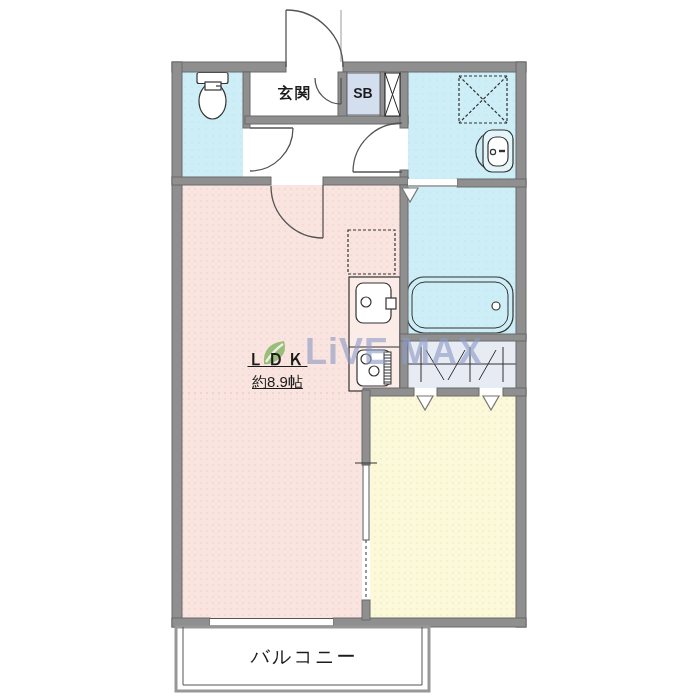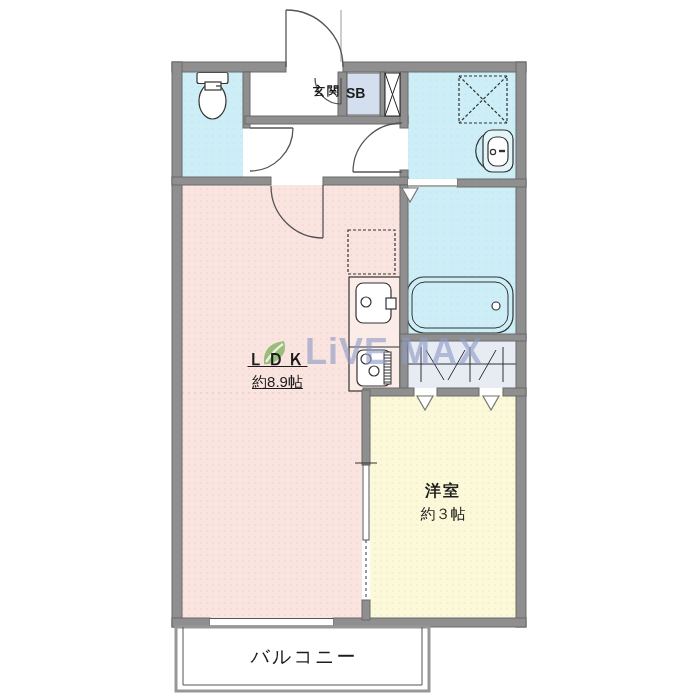--- a/index.html
+++ b/index.html
@@ -1,22 +1,22 @@
 <!DOCTYPE html>
 <html><head>
 <meta charset="utf-8">
 <style>
   html,body{margin:0;padding:0;background:#ffffff;}
   #stage{position:relative;width:700px;height:700px;background:#ffffff;overflow:hidden;
          font-family:"Liberation Sans","DejaVu Sans",sans-serif;}
   #plan-svg{position:absolute;left:0;top:0;}
   .lbl{position:absolute;color:#1c1c1c;text-align:center;line-height:1.25;
        font-family:"Liberation Sans","DejaVu Sans",sans-serif;}
-  .lbl-genkan{left:250px;top:84px;width:90px;font-size:12px;font-weight:700;letter-spacing:2px;margin-left:32px;}
-  .lbl-sb{left:346px;top:85px;width:18px;font-size:14px;font-weight:600;}
+  .lbl-genkan{left:250px;top:84px;width:90px;font-size:15px;font-weight:700;letter-spacing:2px;}
+  .lbl-sb{left:346px;top:85px;width:34px;font-size:14px;font-weight:600;}
   .lbl-ldk{left:205px;top:349px;width:145px;}
   .lbl-ldk .rname{font-size:17px;letter-spacing:3px;font-weight:600;text-decoration:underline;}
   .lbl-ldk .rsize{font-size:15px;margin-top:3px;text-decoration:underline;}
   .lbl-western{left:378px;top:481px;width:130px;}
   .lbl-western .rname{font-size:16px;letter-spacing:2px;font-weight:600;}
   .lbl-western .rsize{font-size:15px;margin-top:4px;}
   .lbl-balcony{left:220px;top:645px;width:168px;font-size:19px;letter-spacing:2px;}
   #watermark{position:absolute;left:260px;top:330px;width:270px;height:44px;
              display:flex;align-items:center;gap:13px;opacity:0.62;pointer-events:none;}
   #watermark .wm-text{font-size:36px;font-weight:700;letter-spacing:1px;color:#8e9cc6;
@@ -210,19 +210,15 @@
   </svg>
   <span class="wm-text">LiVE MAX</span>
 </div>
 
 <div class="lbl lbl-genkan">玄関</div>
 <div class="lbl lbl-sb">SB</div>
 <div class="lbl lbl-ldk">
   <div class="rname">ＬＤＫ</div>
   <div class="rsize">約8.9帖</div>
 </div>
-<div class="lbl lbl-western">
-  <div class="rname">洋室</div>
-  <div class="rsize">約３帖</div>
+<div class="lbl lbl-balcony">バルコニー</div>
+
 </div>
-<div class="lbl lbl-balcony">バルコニー</div>
-
-</div>
 
 </body></html>

